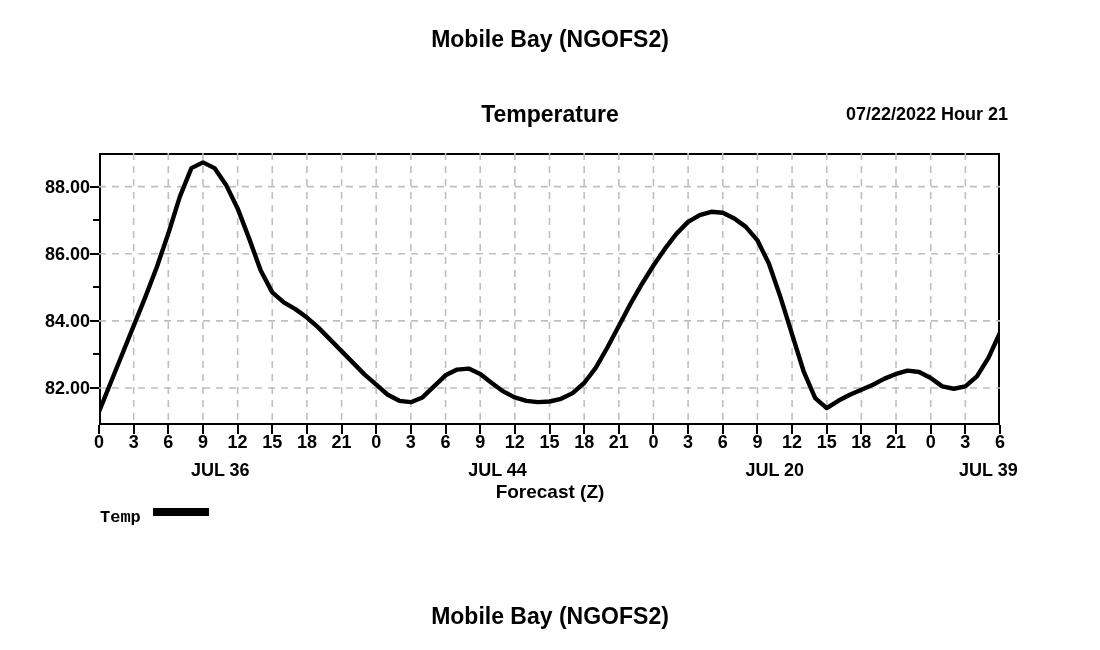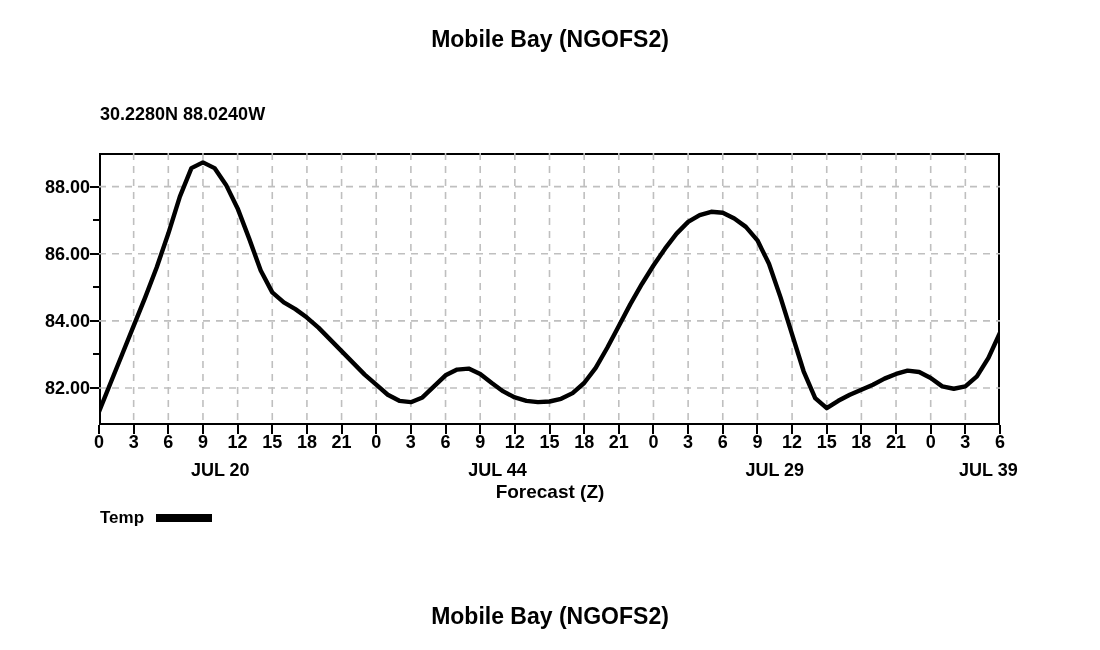--- a/index.html
+++ b/index.html
@@ -122,22 +122,23 @@
     font-size: 19px;
     font-weight: bold;
   }
 
   
   .legend {
     position: absolute;
     left: 100px;
     top: 508px;
     display: flex;
-    align-items: center;
+    align-items: flex-start;
     gap: 12px;
+    font-family: Liberation Mono, monospace;
   }
   .legend-label {
     font-size: 17px;
     font-weight: bold;
   }
   .legend-swatch {
     width: 56px;
     height: 8px;
     background: #000000;
   }
@@ -152,21 +153,22 @@
     font-size: 23px;
     font-weight: bold;
   }
 </style>
 </head>
 <body>
 
 <div class="page">
 
   <div class="top-title">Mobile Bay (NGOFS2)</div>
-  <div class="station-line2">30.2280N  88.0240W</div>
+  <div class="var-title">Temperature</div>
+  <div class="run-stamp">07/22/2022 Hour 21</div>
 
   <div class="plot-wrap">
     <div class="plot-frame"></div>
     <svg class="plot-svg" id="plot-svg" width="901" height="272">
         <line x1="34.65384615384615" y1="0" x2="34.65384615384615" y2="272" stroke="#bfbfbf" stroke-width="1.6" stroke-dasharray="7,6"></line>
         <line x1="69.3076923076923" y1="0" x2="69.3076923076923" y2="272" stroke="#bfbfbf" stroke-width="1.6" stroke-dasharray="7,6"></line>
         <line x1="103.96153846153847" y1="0" x2="103.96153846153847" y2="272" stroke="#bfbfbf" stroke-width="1.6" stroke-dasharray="7,6"></line>
         <line x1="138.6153846153846" y1="0" x2="138.6153846153846" y2="272" stroke="#bfbfbf" stroke-width="1.6" stroke-dasharray="7,6"></line>
         <line x1="173.26923076923077" y1="0" x2="173.26923076923077" y2="272" stroke="#bfbfbf" stroke-width="1.6" stroke-dasharray="7,6"></line>
         <line x1="207.92307692307693" y1="0" x2="207.92307692307693" y2="272" stroke="#bfbfbf" stroke-width="1.6" stroke-dasharray="7,6"></line>
@@ -261,23 +263,23 @@
       <div class="xtick-label" style="left: 896.038px;">21</div>
       <div style="position: absolute; left: 895.038px; top: 425px; width: 2px; height: 9px; background: rgb(0, 0, 0);"></div>
       <div class="xtick-label" style="left: 930.692px;">0</div>
       <div style="position: absolute; left: 929.692px; top: 425px; width: 2px; height: 9px; background: rgb(0, 0, 0);"></div>
       <div class="xtick-label" style="left: 965.346px;">3</div>
       <div style="position: absolute; left: 964.346px; top: 425px; width: 2px; height: 9px; background: rgb(0, 0, 0);"></div>
       <div class="xtick-label" style="left: 1000px;">6</div>
       <div style="position: absolute; left: 999px; top: 425px; width: 2px; height: 9px; background: rgb(0, 0, 0);"></div>
     </div>
   <div id="x-days">
-      <div class="xday-label" style="left: 220.288px;">JUL 20</div>
+      <div class="xday-label" style="left: 220.288px;">JUL 36</div>
       <div class="xday-label" style="left: 497.519px;">JUL 44</div>
-      <div class="xday-label" style="left: 774.75px;">JUL 29</div>
+      <div class="xday-label" style="left: 774.75px;">JUL 20</div>
       <div class="xday-label" style="left: 988.449px;">JUL 39</div>
     </div>
   <div class="xaxis-title">Forecast (Z)</div>
 
   <div class="legend">
     <span class="legend-label">Temp</span>
     <span class="legend-swatch"></span>
   </div>
 
   <div class="bottom-title">Mobile Bay (NGOFS2)</div>

